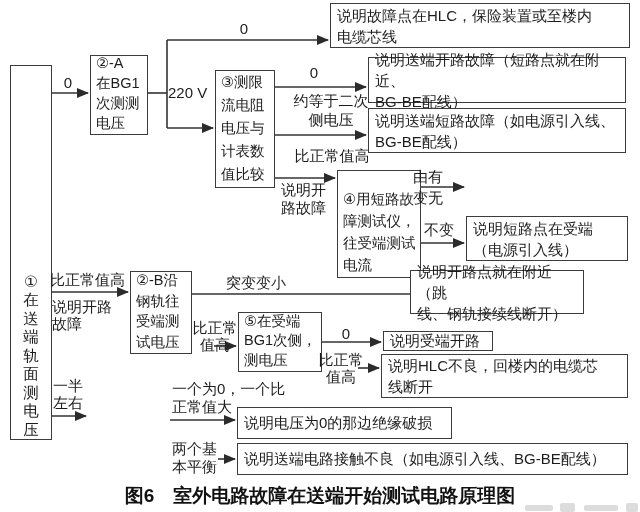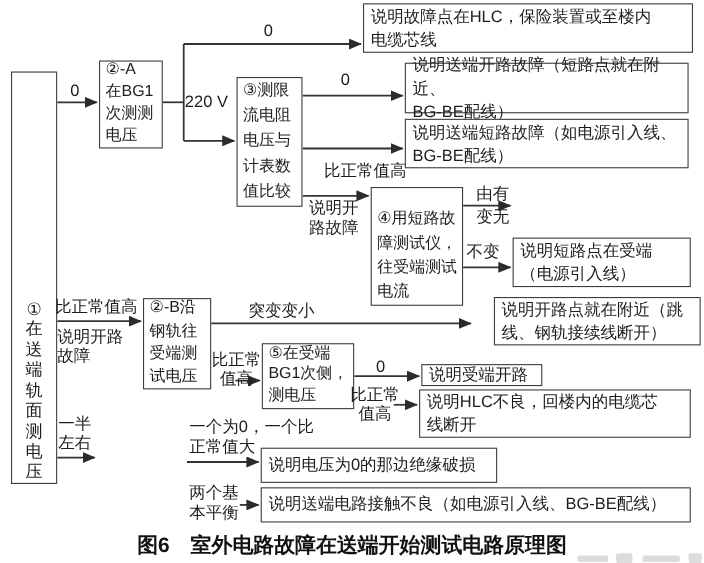--- a/index.html
+++ b/index.html
@@ -115,21 +115,21 @@
     <span>说明送端短路故障（如电源引入线、
 BG-BE配线）</span>
     </div>
 
 
   <div class="rbox" style="left:466px;top:216px;width:162px;height:45px">
     <span>说明短路点在受端
 （电源引入线）</span>
     </div>
 
-  <div class="rbox" style="left:449px;top:270px;width:188px;height:44px">
+  <div class="rbox" style="left:410px;top:270px;width:174px;height:44px">
     <span>说明开路点就在附近（跳
 线、钢轨接续线断开）</span>
     </div>
 
   <div class="rbox" style="left:383px;top:331px;width:110px;height:20px">
     <span style="line-height:16px">说明受端开路</span>
     </div>
 
   <div class="rbox" style="left:381px;top:354px;width:247px;height:44px">
     <span>说明HLC不良，回楼内的电缆芯
@@ -141,24 +141,26 @@
     </div>
 
   <div class="rbox" style="left:237px;top:443px;width:391px;height:32px">
     <span style="line-height:18px">说明送端电路接触不良（如电源引入线、BG-BE配线）</span>
     </div>
 
   <div class="lab ctr" style="left:56px;top:74px;width:24px">0</div>
   <div class="lab ctr" style="left:232px;top:20px;width:24px">0</div>
   <div class="lab" style="left:168px;top:84px">220 V</div>
   <div class="lab ctr" style="left:302px;top:64px;width:24px">0</div>
+  <div class="lab ctr" style="left:290px;top:91px;width:82px;line-height:19px">约等于二次
+侧电压</div>
   <div class="lab ctr" style="left:292px;top:147px;width:80px">比正常值高</div>
   <div class="lab" style="left:281px;top:181px;line-height:18px">说明开
 路故障</div>
-  <div class="lab ctr" style="left:430px;top:166px;width:36px;line-height:21px">由有
+  <div class="lab ctr" style="left:410px;top:166px;width:36px;line-height:21px">由有
 变无</div>
   <div class="lab" style="left:424px;top:221px">不变</div>
   <div class="lab" style="left:226px;top:274px">突变变小</div>
   <div class="lab" style="left:50px;top:271px">比正常值高</div>
   <div class="lab" style="left:52px;top:298px">说明开路
 故障</div>
   <div class="lab" style="left:53px;top:378px;line-height:16.5px">一半
 左右</div>
   <div class="lab ctr" style="left:192px;top:319px;width:46px">比正常
 值高</div>

